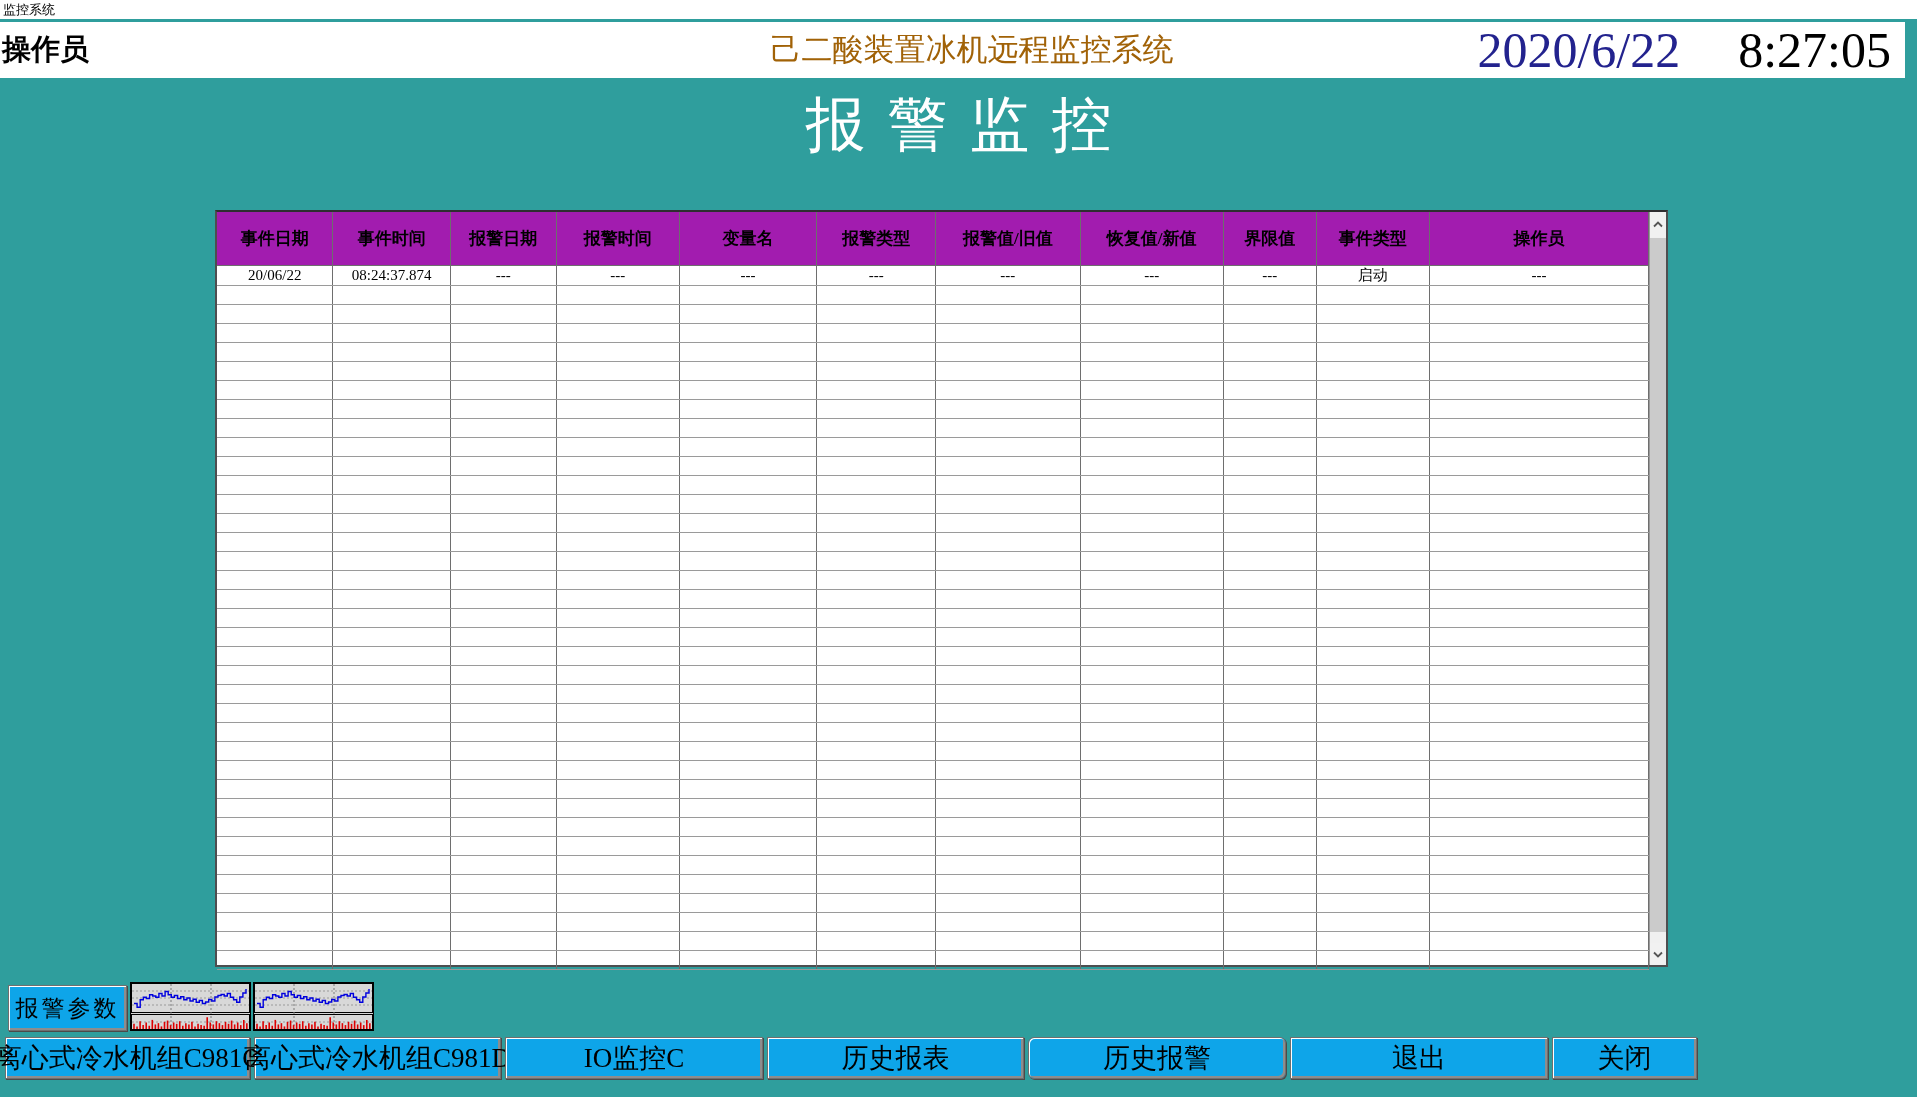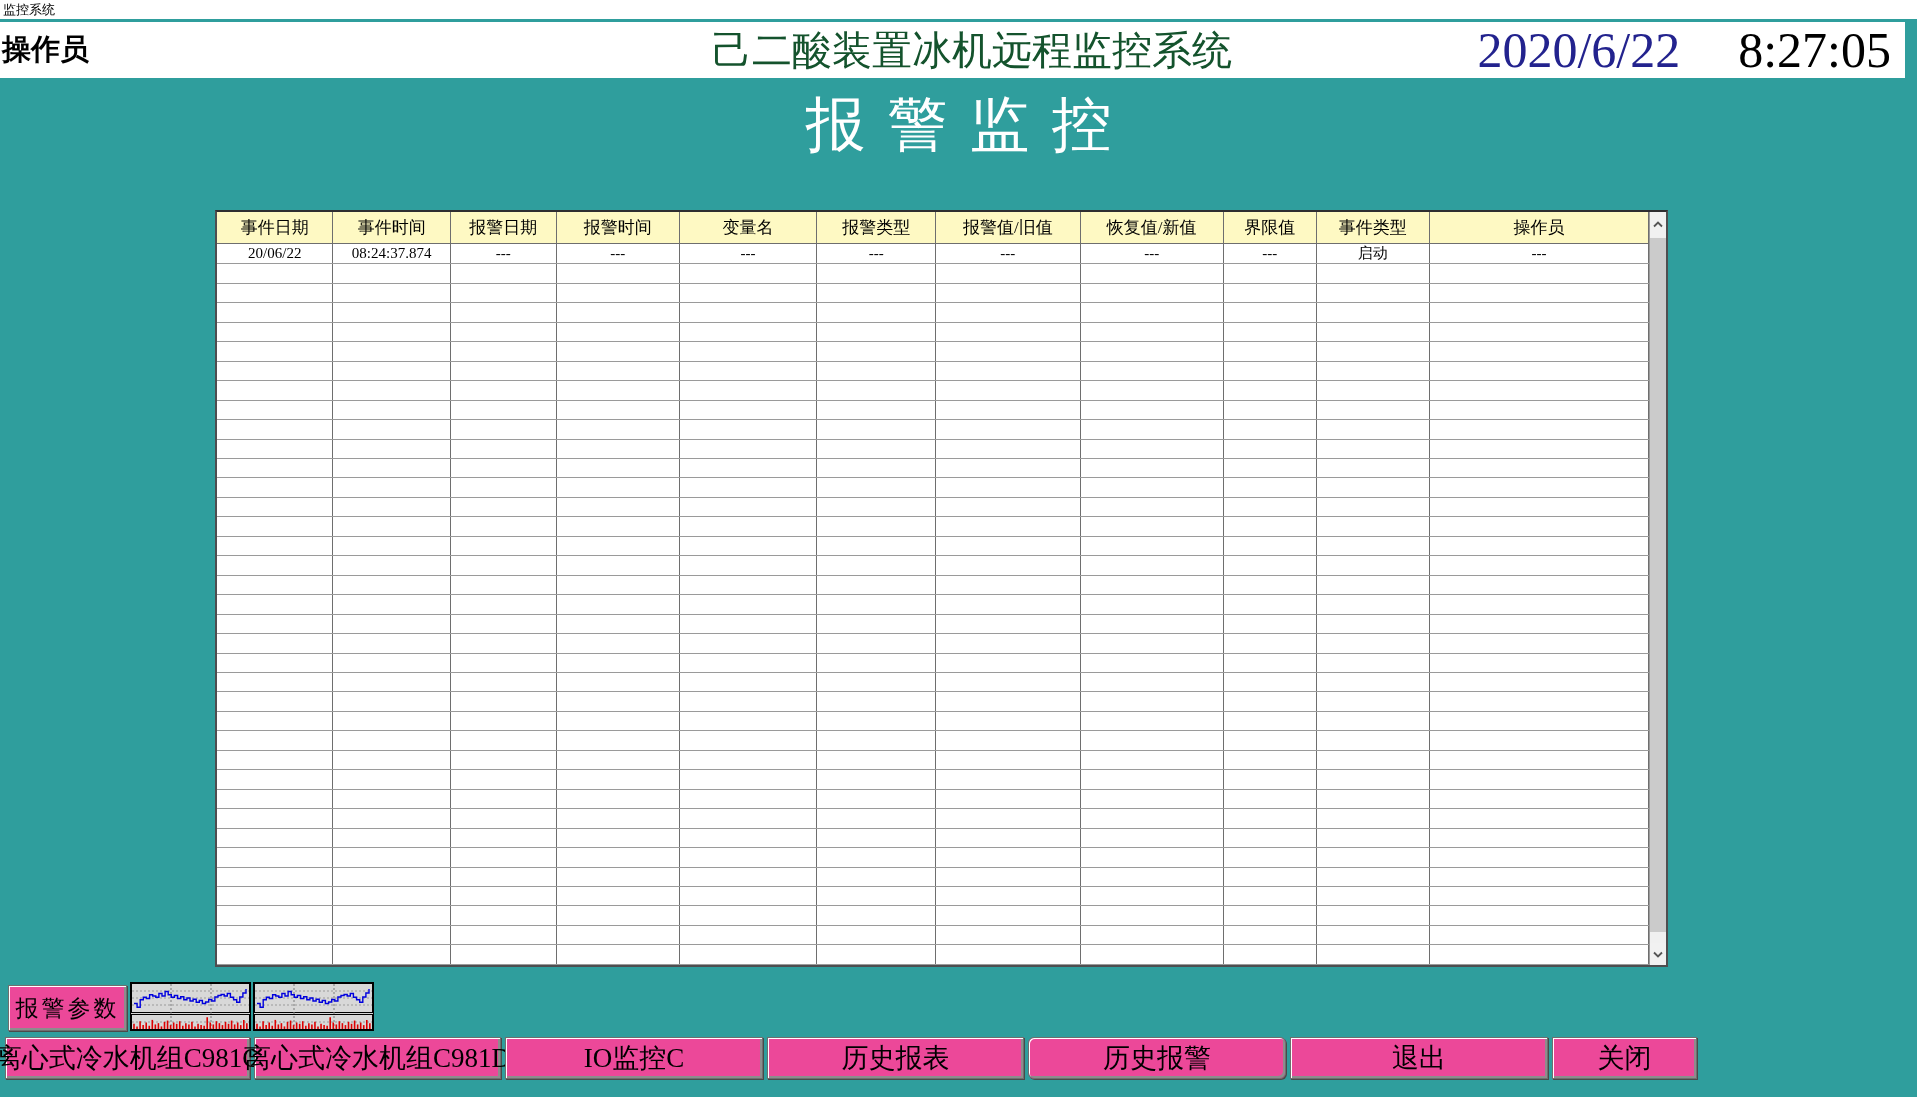--- a/index.html
+++ b/index.html
@@ -19,21 +19,21 @@
   .divider { position:absolute; top:19px; left:0; width:100%; height:3px; background:#2F9E9D; }
 
   
   .header-bar { position:absolute; top:22px; left:0; width:100%; height:56px; background:#ffffff; }
   .operator {
     position:absolute; left:2px; top:50%; transform:translateY(-50%);
     font-weight:bold; font-size:29px; color:#000;
   }
   .sys-title {
     position:absolute; left:50.7%; top:50%; transform:translate(-50%,-50%);
-    font-family:Liberation Serif, serif; font-size:40px; color:#14532d; white-space:nowrap;
+    font-family:Liberation Serif, serif; font-size:31px; color:#a16207; white-space:nowrap;
   }
   .datetime {
     position:absolute; right:26px; top:50%; transform:translateY(-50%);
     display:flex; gap:58px; font-family:"Liberation Serif", serif; font-size:50px;
   }
   .date { color:#23238E; }
   .time { color:#000; }
   .header-right-notch { position:absolute; right:0; top:0; width:12px; height:100%; background:#2F9E9D; }
 
   
@@ -46,22 +46,22 @@
   
   .table-wrap {
     position:absolute; left:215px; top:210px; width:1453px; height:757px;
     background:#ffffff; border:2px solid #4e4e50; border-top-color:#2e2e30;
   }
   table.alarm-table {
     width:calc(100% - 17px); height:100%; border-collapse:collapse; table-layout:fixed;
     font-family:"Liberation Serif", serif;
   }
   table.alarm-table thead th {
-    background:#fef9c3; border:1px solid #6e6e6e; border-top:none;
-    font-size:17px; font-weight:normal; color:#000; height:25px; padding:4px 2px;
+    background:#a21caf; border:1px solid #6e6e6e; border-top:none;
+    font-size:17px; font-weight:bold; color:#000; height:25px; padding:15px 2px;
     overflow:hidden; white-space:nowrap;
   }
   table.alarm-table tbody td {
     border-left:1px solid #6e6e6e; border-right:1px solid #6e6e6e;
     border-bottom:1px solid #9a9a9a;
     font-size:15px; text-align:center; color:#000; padding:0; height:19px;
     overflow:hidden; white-space:nowrap;
   }
   table.alarm-table tbody td:first-child { border-left:none; }
   table.alarm-table thead th:first-child { border-left:none; }
@@ -74,21 +74,21 @@
   .sb-btn {
     position:absolute; left:0; width:100%; background:#f1f1f1;
     display:flex; align-items:center; justify-content:center;
   }
   .sb-up { top:0; height:25px; }
   .sb-down { bottom:0; height:22px; }
   .sb-thumb { position:absolute; left:0; top:26px; width:100%; height:694px; background:#cbcbcb; }
 
   
   .btn3d {
-    background:#ec4899; border:1px solid #6f6f6f; color:#000;
+    background:#0ea5e9; border:1px solid #6f6f6f; color:#000;
     box-shadow: inset 1px 1px 0 #ffffff, inset -2px -2px 0 #8d8d8d, 1px 1px 0 #4a4a4a;
     font-family:"Liberation Serif", serif; cursor:pointer;
     display:flex; align-items:center; justify-content:center; white-space:nowrap;
   }
   .param-btn { position:absolute; left:8px; top:985px; width:119px; height:46px; font-size:23px; letter-spacing:3px; }
 
   .thumb {
     position:absolute; top:982px; width:121px; height:49px; padding:0;
     background:#d6d6d6; border:1px solid #000; cursor:pointer;
   }

